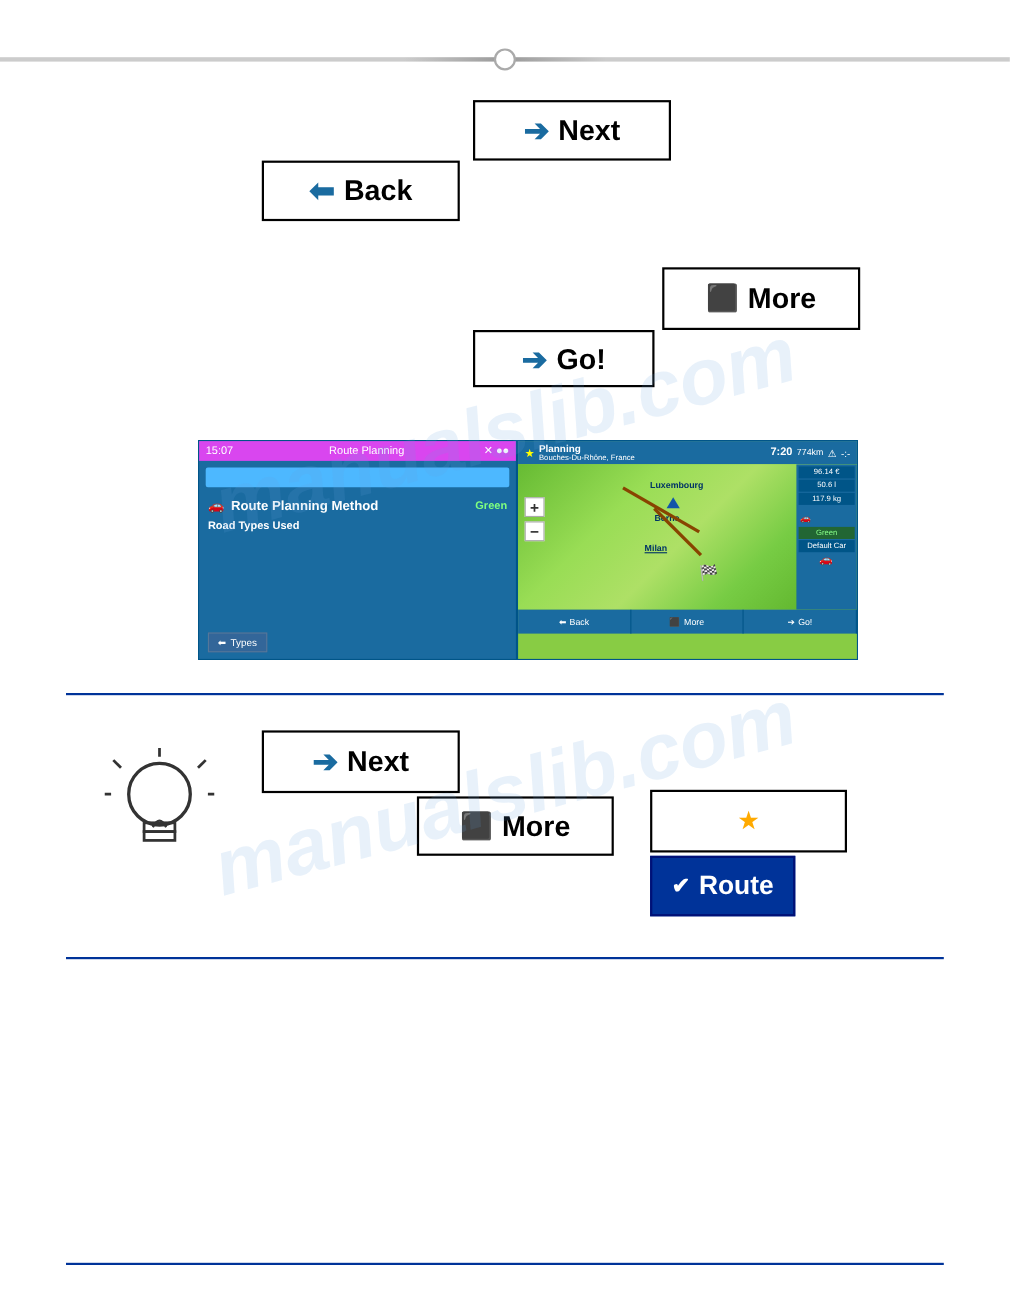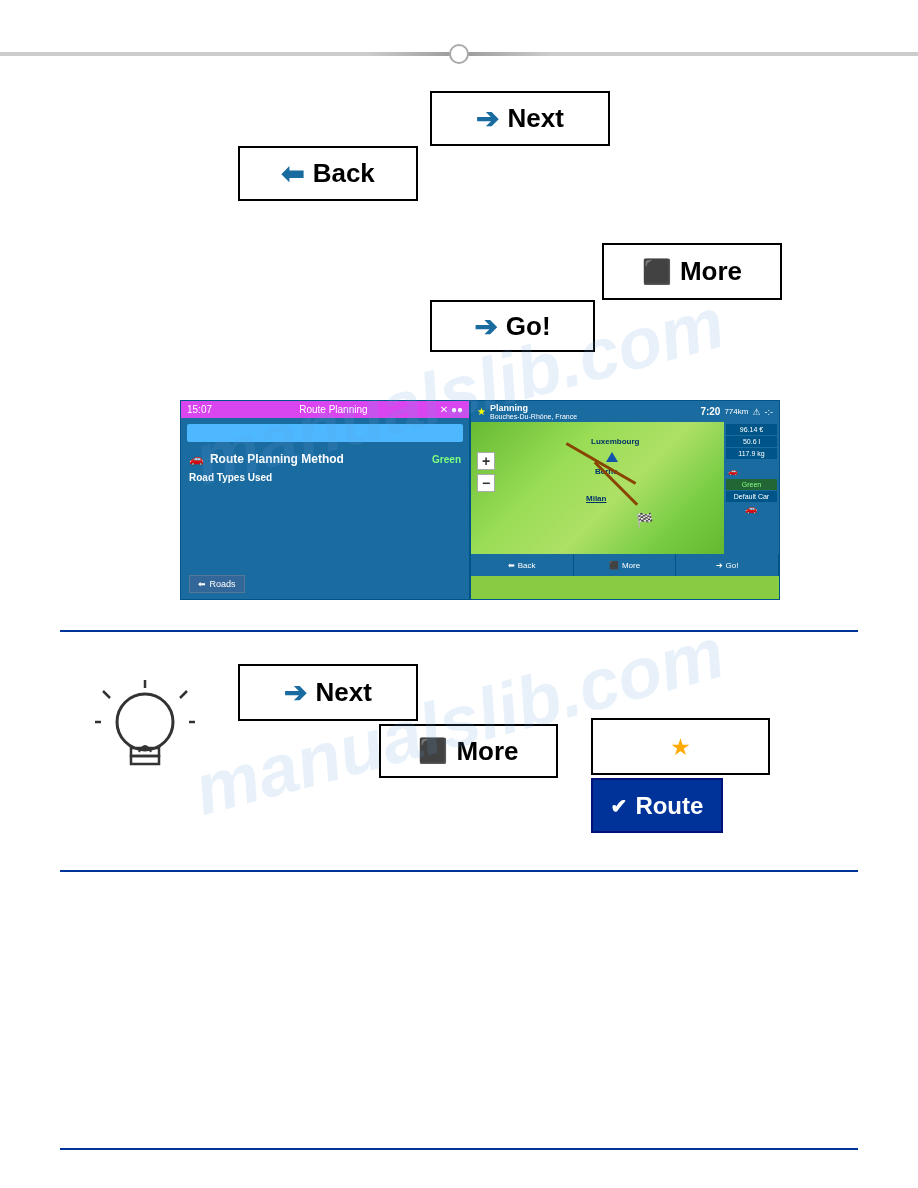--- a/index.html
+++ b/index.html
@@ -439,21 +439,21 @@
     </div>
     <div class="route-search-bar"></div>
     <div class="route-method-row">
       <span style="font-size:12px; color:#88ccff;">🚗</span>
       <span class="route-method-label">Route Planning Method</span>
       <span class="route-method-value">Green</span>
     </div>
     <div class="route-road-types-title">Road Types Used</div>
     <div class="route-cancel-btn">
       <span>⬅</span>
-      <span>Roads</span>
+      <span>Types</span>
     </div>
   </div>
 
   <div class="map-panel">
     <div class="map-header">
       <div class="map-header-left">
         <span style="color:#ffff00; font-size:10px;">★</span>
         <div>
           <div style="font-size:9px; font-weight:bold;">Planning</div>
           <div style="font-size:7px;">Bouches-Du-Rhône, France</div>

